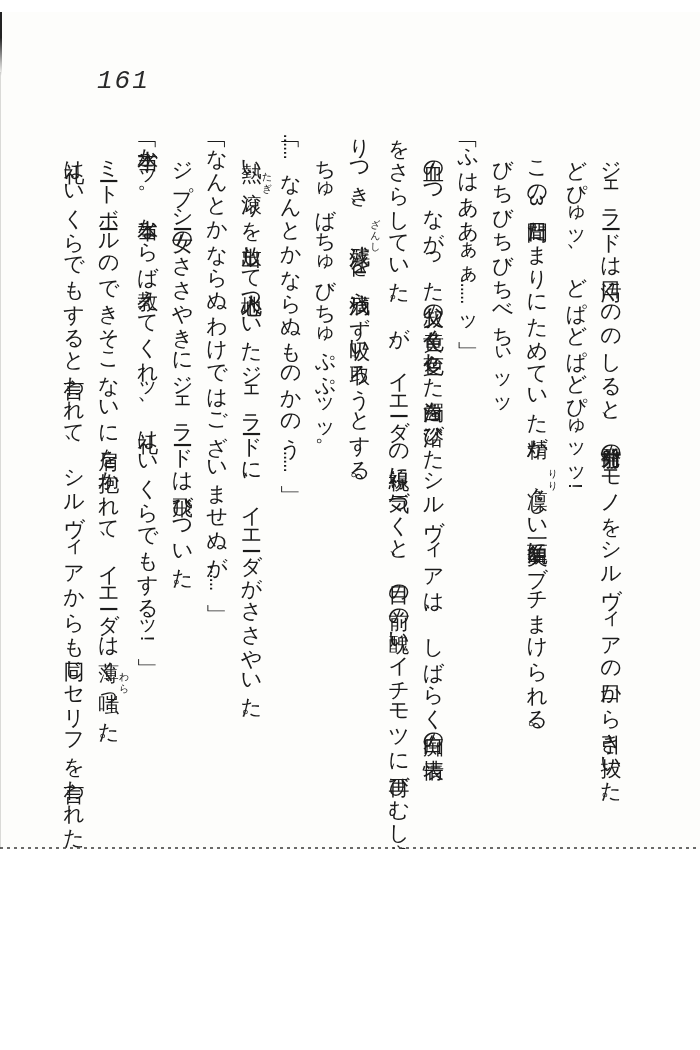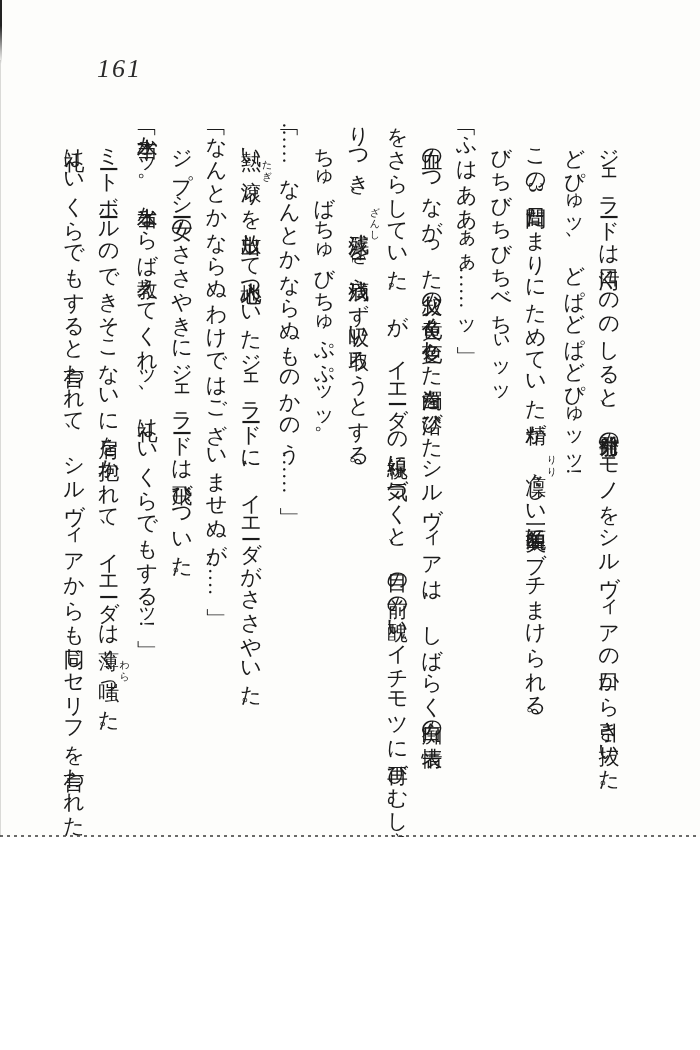--- a/index.html
+++ b/index.html
@@ -6,21 +6,22 @@
     margin: 0;
     padding: 0;
     background: #ffffff;
   }
   .page {
     position: relative;
     width: 700px;
     height: 837px;
     background: #fdfdfb;
     overflow: hidden;
-    font-family: Liberation Serif, serif;
+    font-family: Liberation Mono, monospace;
+    margin-top: 12px;
   }
   .page-number {
     position: absolute;
     left: 97px;
     top: 54px;
     font-size: 26px;
     font-style: italic;
     color: #2a2a2a;
     letter-spacing: 2px;
   }

